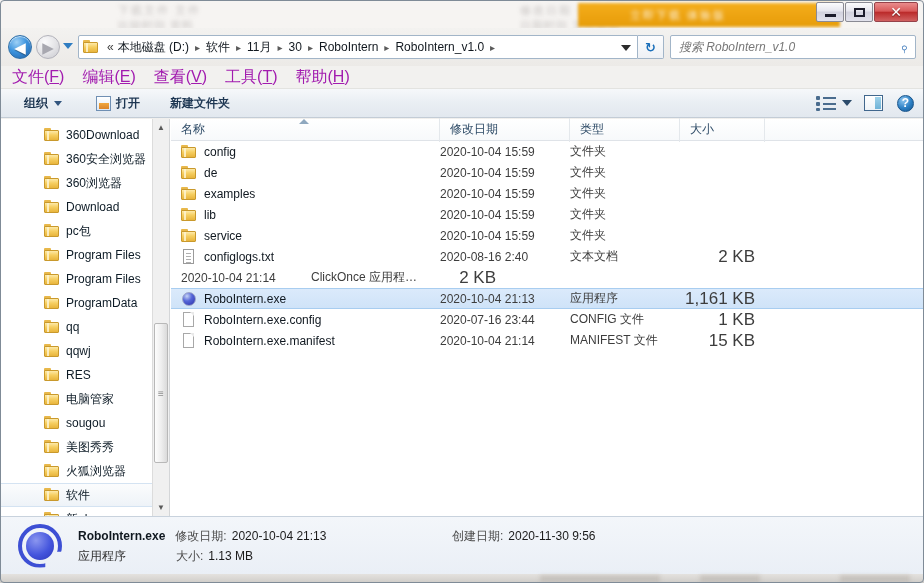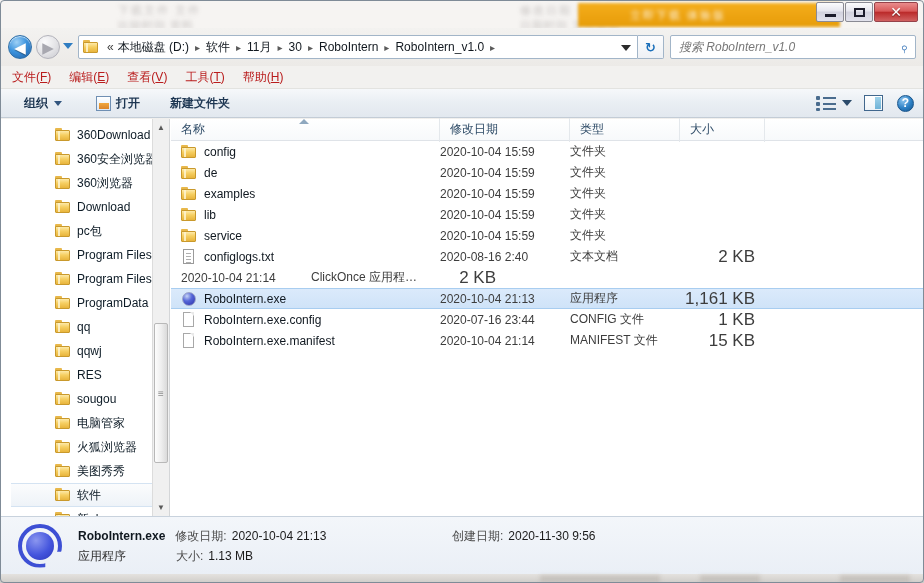--- a/index.html
+++ b/index.html
@@ -144,21 +144,21 @@
     margin-right: 7px; color: #2f6fb5; font-size: 14px;
     transform: rotate(-48deg);
   }
 
   
   .menubar {
     position: absolute; left: 0; top: 66px; width: 924px; height: 22px;
     background: #f2f1ef;
     display: flex; align-items: center; padding-left: 12px; gap: 18px;
   }
-  .menu-item { font-size: 12px; color: #b91c1c; cursor: default; white-space: nowrap; }
+  .menu-item { font-size: 16px; color: #a21caf; cursor: default; white-space: nowrap; }
   .menu-item u { text-decoration: underline; }
 
   
   .toolbar {
     position: absolute; left: 0; top: 88px; width: 924px; height: 30px;
     background: linear-gradient(180deg,#f6f8fa 0%, #e9eef3 50%, #e2e8ef 100%);
     border-top: 1px solid #e3e3e0;
     border-bottom: 1px solid #c3ccd6;
     display: flex; align-items: center; padding-left: 14px; gap: 0;
   }
@@ -216,21 +216,21 @@
   }
   .navpane {
     position: absolute; left: 0; top: 0; width: 170px; height: 397px;
     background: #ffffff;
     border-right: 1px solid #d4d6d8;
     overflow: hidden;
   }
   .tree { position: relative; padding-top: 4px; }
   .tree-item {
     display: flex; align-items: center; height: 24px; padding-left: 44px;
-    white-space: nowrap; overflow: hidden; margin-left: 11px;
+    white-space: nowrap; overflow: hidden;
   }
   .tree-item.selected {
     background: linear-gradient(180deg,#fbfcfd 0%, #eef3f8 100%);
     border: 1px solid #d4e3f2; border-left: none; border-right: none;
     height: 24px;
   }
   .tree-label {
     font-size: 12px; color: #0d1b26; margin-left: 6px;
   }
   .folder-icon {
@@ -603,45 +603,45 @@
               <span class="spine"></span>
             </span>
           <span class="tree-label">RES</span>
         </div>
         <div class="tree-item">
           <span class="folder-icon">
               <span class="tab"></span>
               <span class="body"></span>
               <span class="spine"></span>
             </span>
+          <span class="tree-label">电脑管家</span>
+        </div>
+        <div class="tree-item">
+          <span class="folder-icon">
+              <span class="tab"></span>
+              <span class="body"></span>
+              <span class="spine"></span>
+            </span>
           <span class="tree-label">sougou</span>
         </div>
         <div class="tree-item">
           <span class="folder-icon">
               <span class="tab"></span>
               <span class="body"></span>
               <span class="spine"></span>
             </span>
-          <span class="tree-label">电脑管家</span>
+          <span class="tree-label">美图秀秀</span>
         </div>
         <div class="tree-item">
           <span class="folder-icon">
               <span class="tab"></span>
               <span class="body"></span>
               <span class="spine"></span>
             </span>
           <span class="tree-label">火狐浏览器</span>
-        </div>
-        <div class="tree-item">
-          <span class="folder-icon">
-              <span class="tab"></span>
-              <span class="body"></span>
-              <span class="spine"></span>
-            </span>
-          <span class="tree-label">美图秀秀</span>
         </div>
         <div class="tree-item selected">
           <span class="folder-icon">
               <span class="tab"></span>
               <span class="body"></span>
               <span class="spine"></span>
             </span>
           <span class="tree-label">软件</span>
         </div>
         <div class="tree-item">

